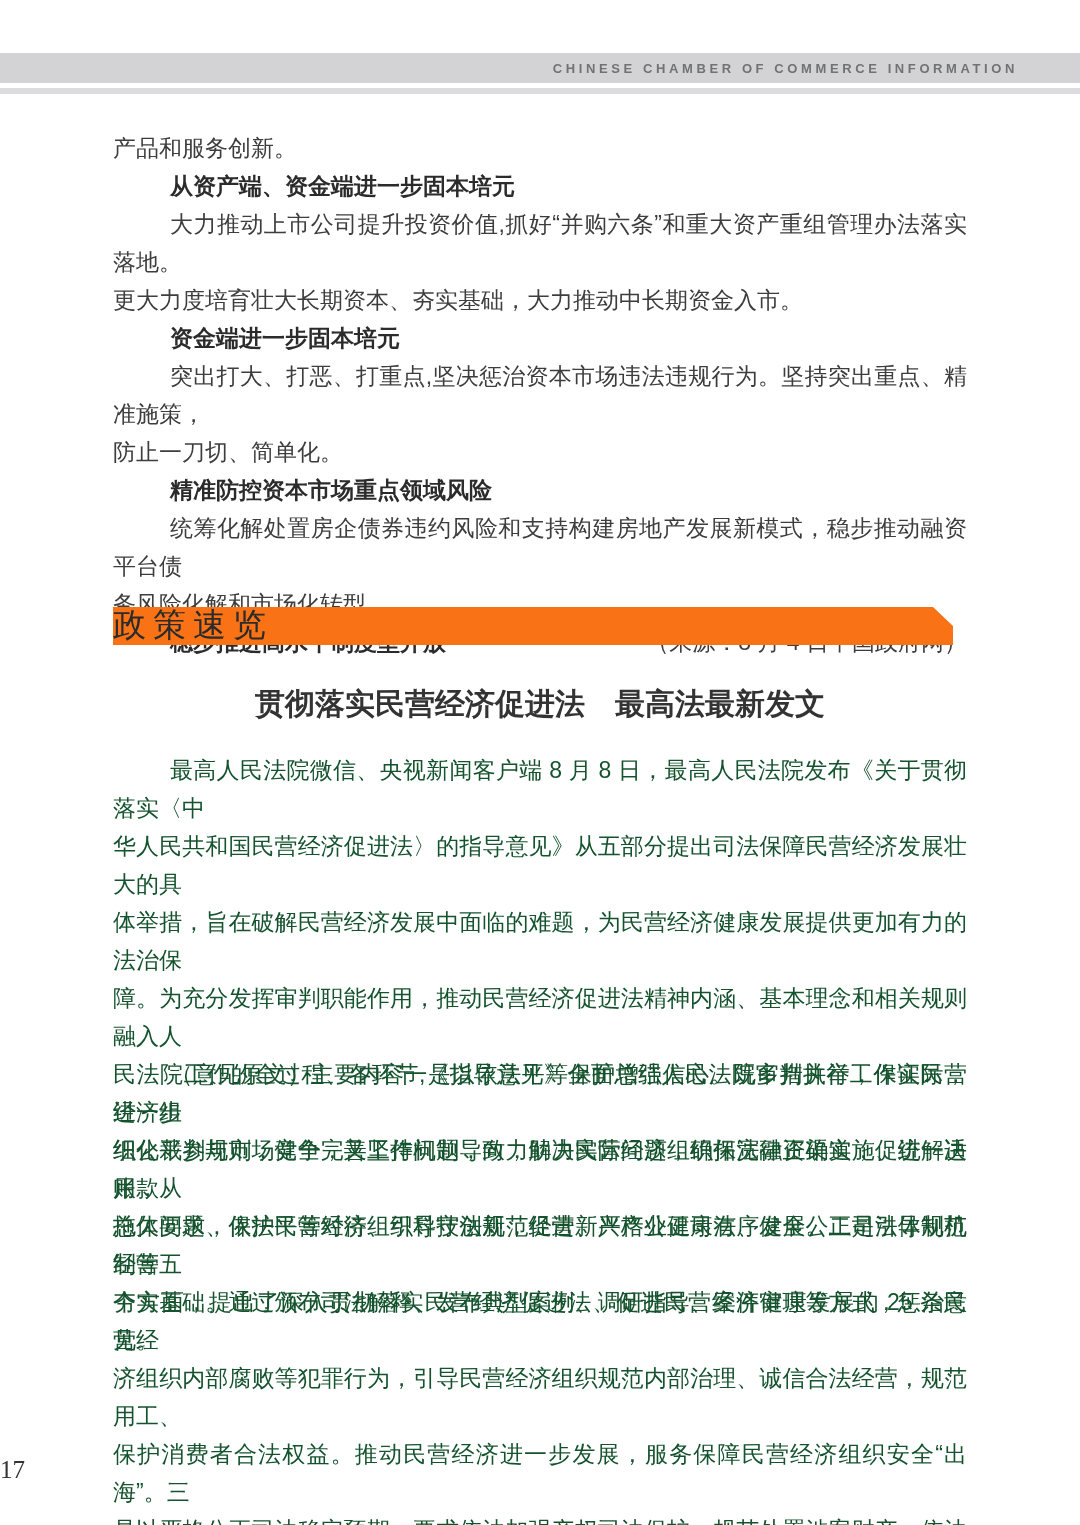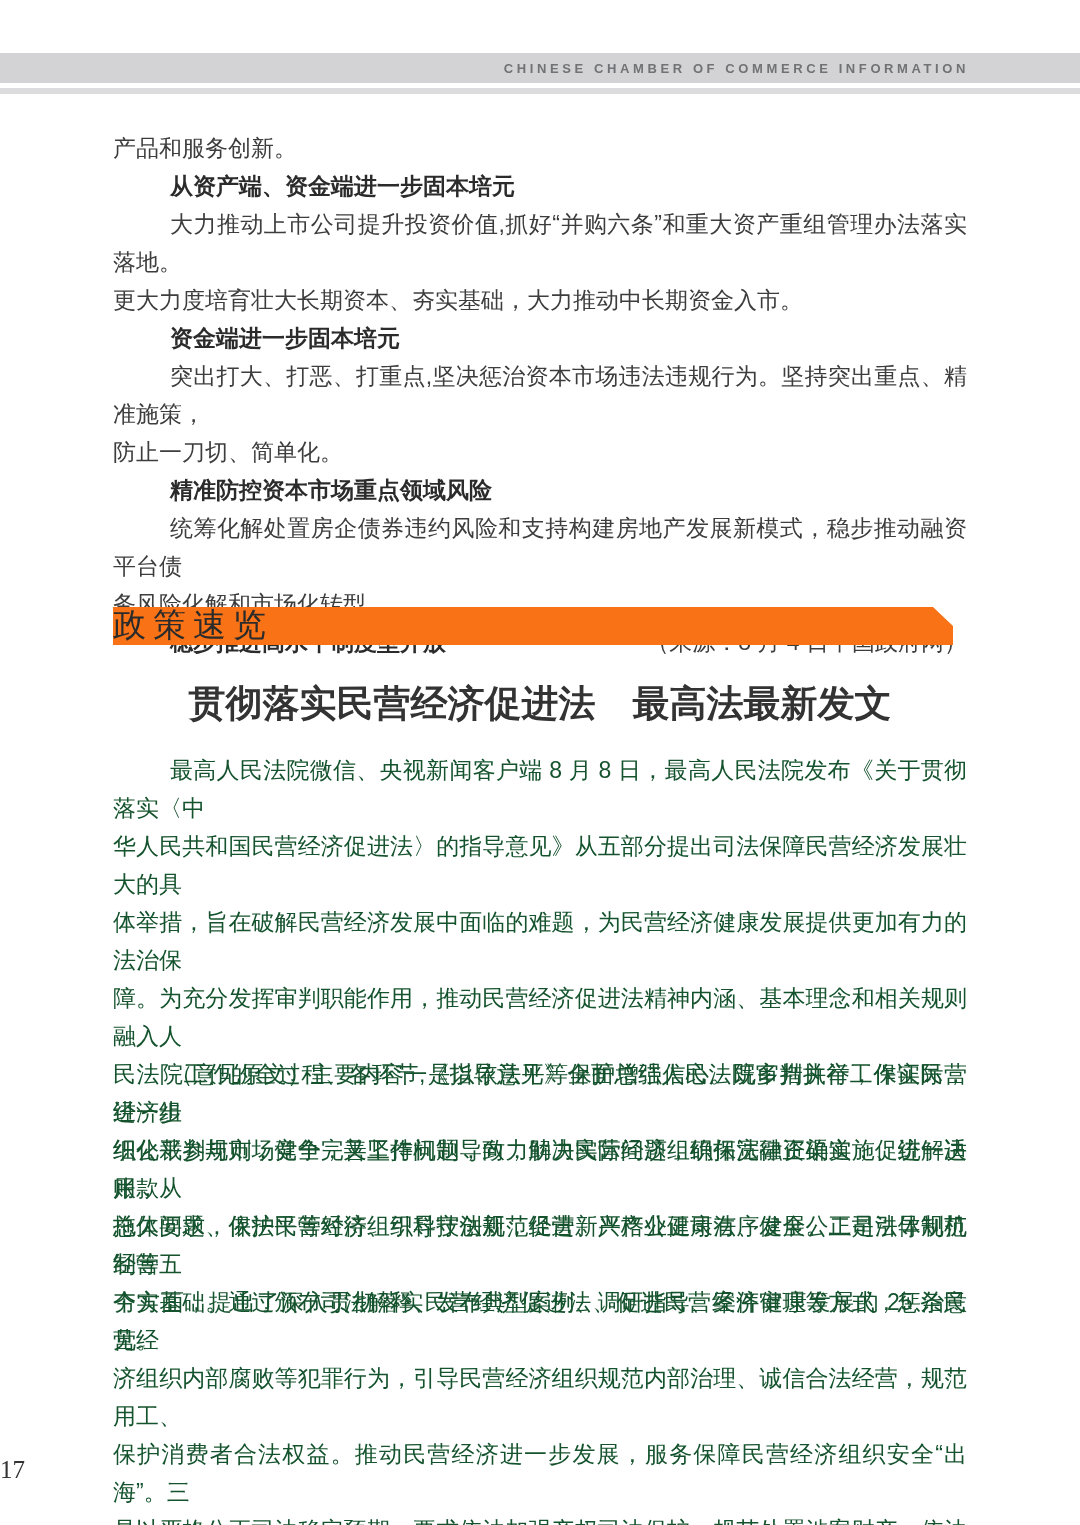--- a/index.html
+++ b/index.html
@@ -21,21 +21,21 @@
   .header-bar {
     position: absolute;
     top: 53px;
     left: 0;
     width: 1080px;
     height: 30px;
     background: #d3d3d5;
     display: flex;
     align-items: center;
     justify-content: flex-end;
-    padding-right: 111px;
+    padding-right: 62px;
     box-sizing: border-box;
   }
   .header-bar .header-title {
     font-size: 13px;
     font-weight: bold;
     letter-spacing: 3.6px;
     color: #717275;
     white-space: nowrap;
   }
   .header-line {
@@ -101,21 +101,21 @@
     transform: translateY(-1px);
   }
 
   
   .article-title {
     position: absolute;
     top: 687px;
     left: 113px;
     width: 854px;
     text-align: center;
-    font-size: 37px;
+    font-size: 30px;
     line-height: 34px;
     font-weight: bold;
     color: #333333;
     white-space: nowrap;
   }
   .article-para {
     position: absolute;
     left: 113px;
     width: 854px;
     font-size: 23px;

